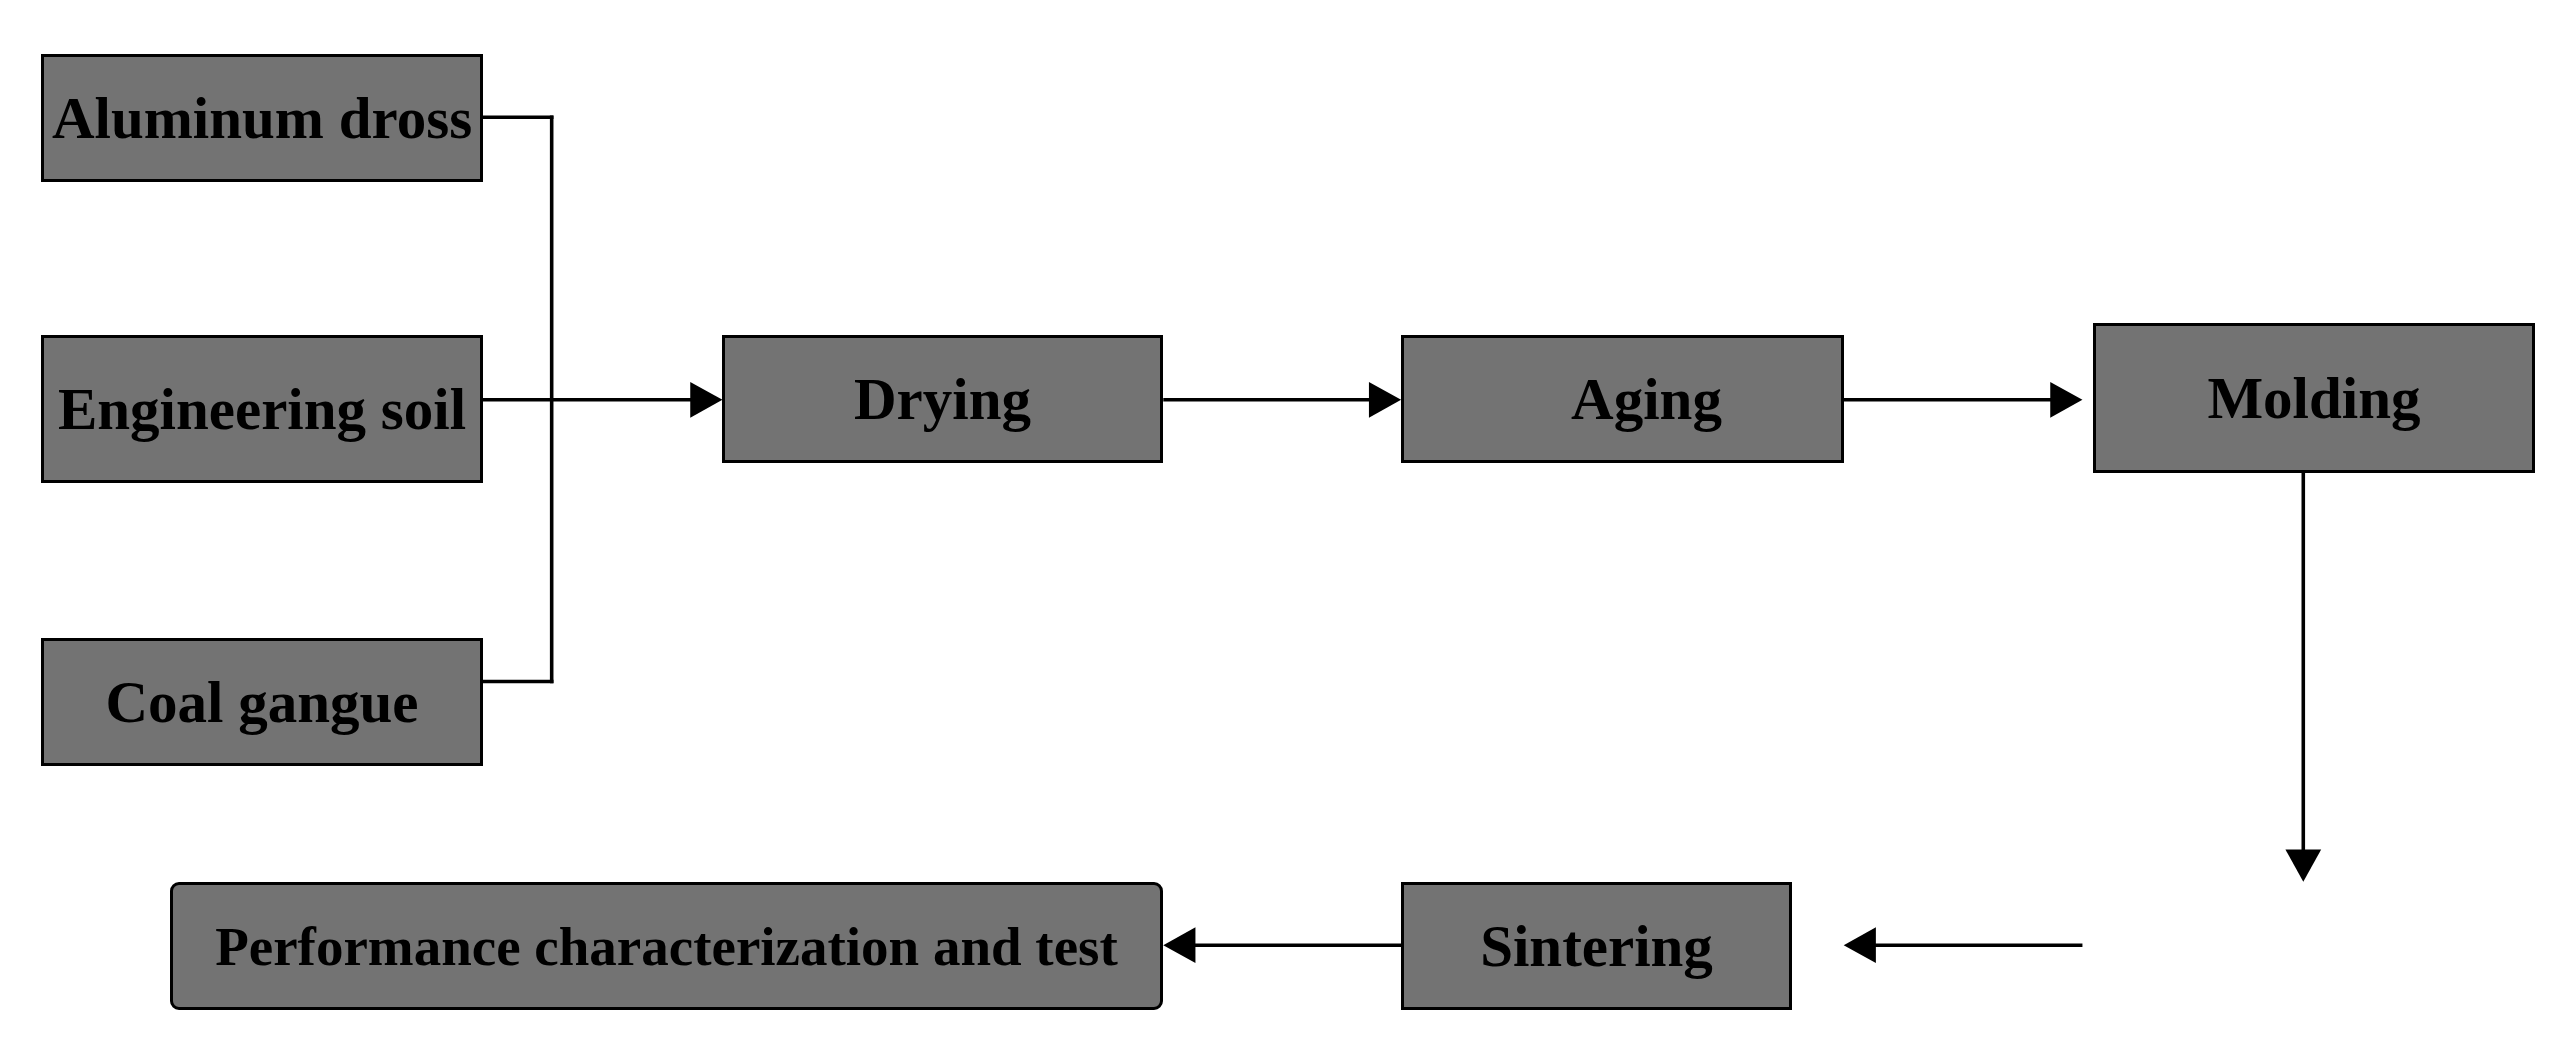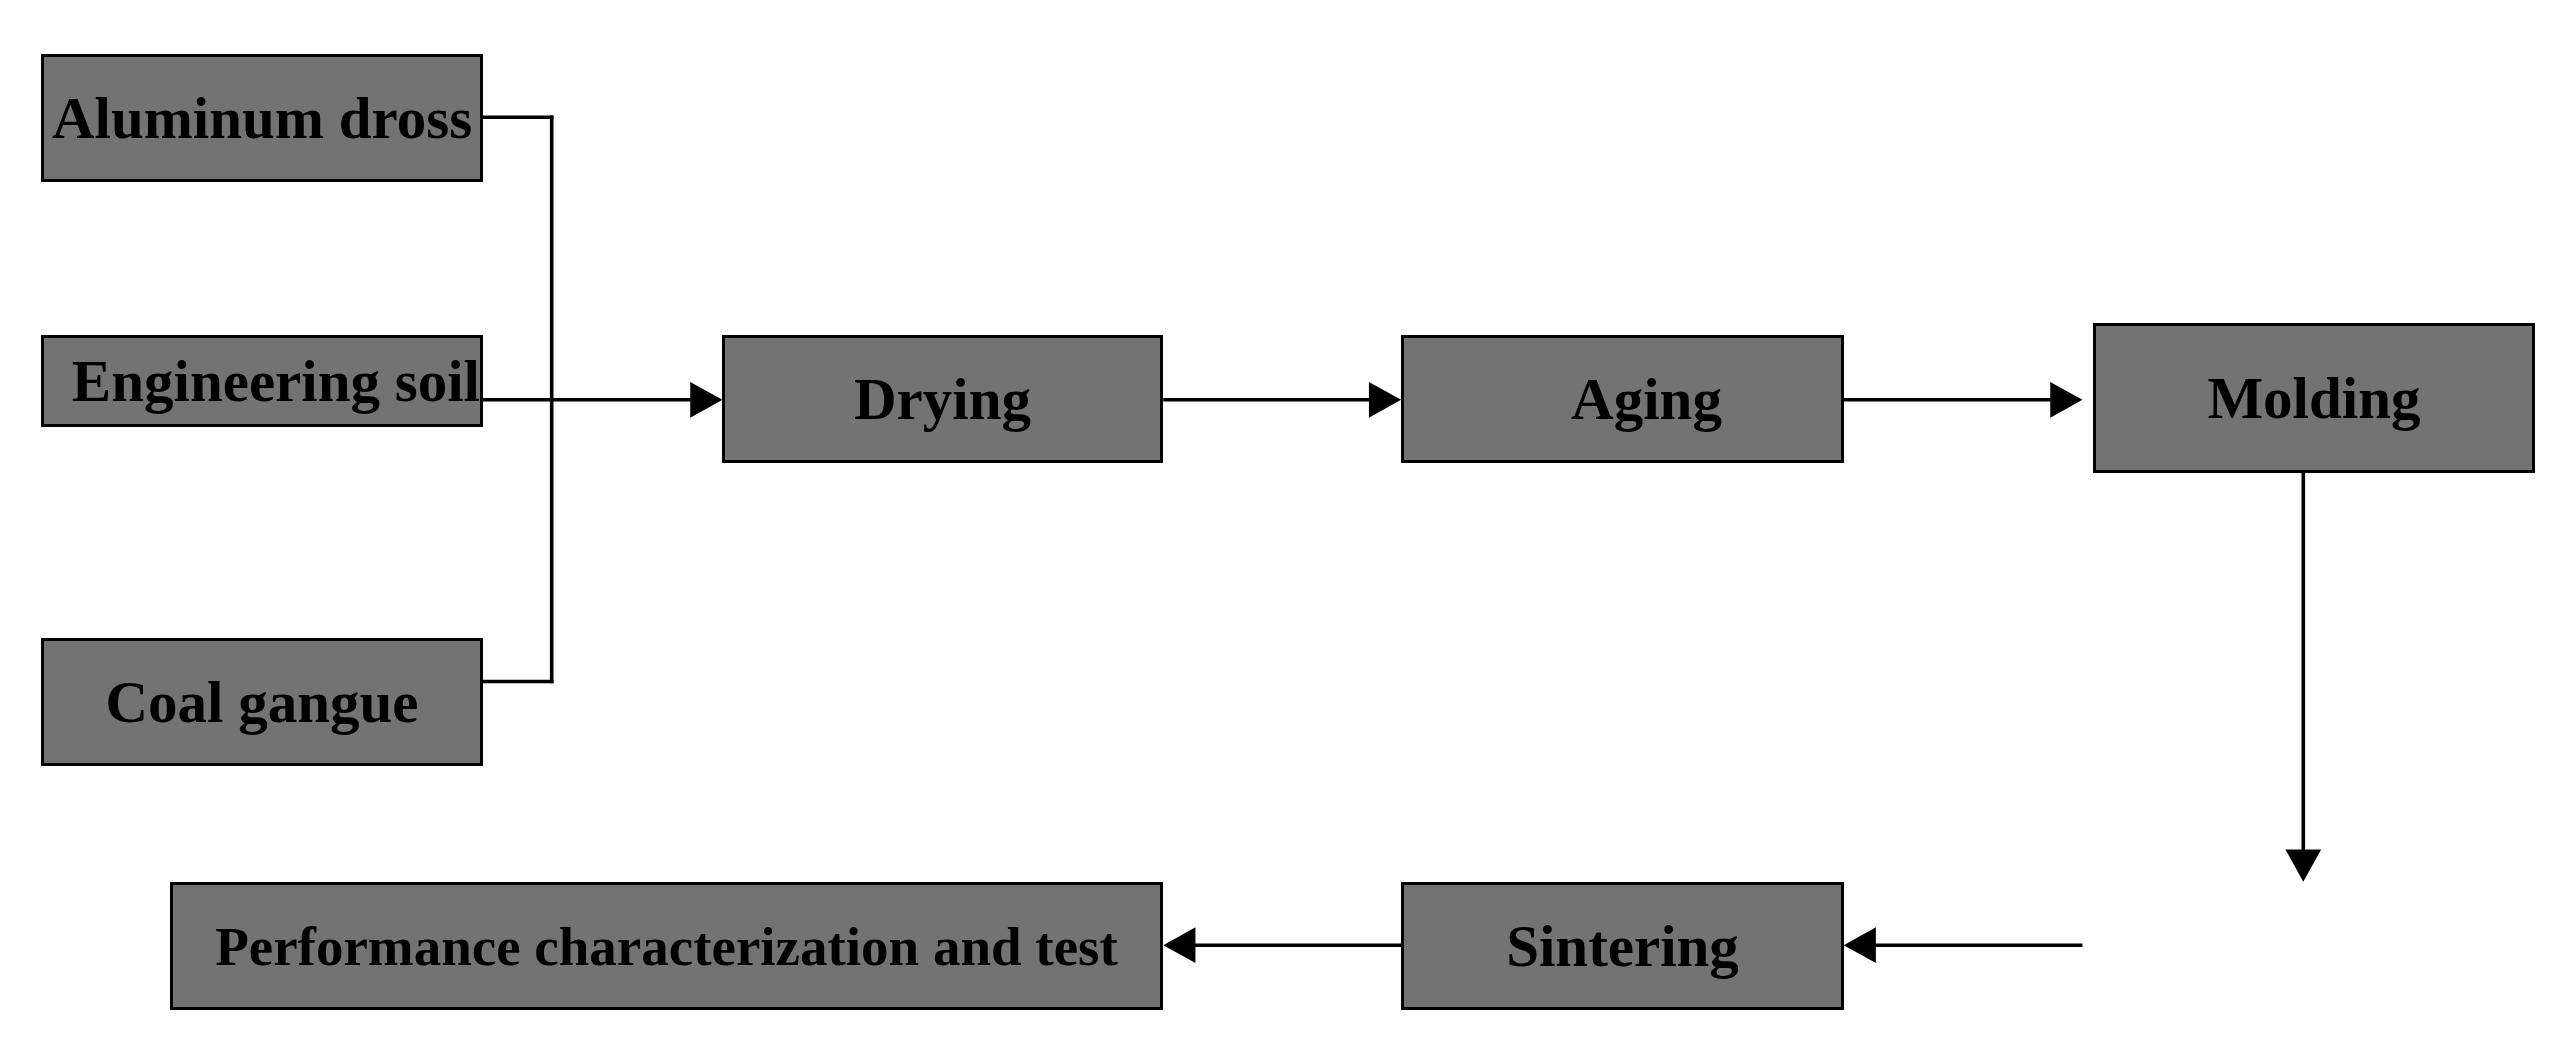--- a/index.html
+++ b/index.html
@@ -31,27 +31,27 @@
     justify-content: center;
     font-weight: bold;
     font-size: 59px;
     color: #000000;
     white-space: nowrap;
     line-height: 1;
     overflow: visible;
   }
   
   .node-aluminum-dross   { left: 41px;   top: 54px;  width: 442px;  height: 128px; }
-  .node-engineering-soil { left: 41px;   top: 335px; width: 442px;  height: 92px; justify-content: flex-end; }
+  .node-engineering-soil { left: 41px;   top: 335px; width: 442px;  height: 148px; }
   .node-coal-gangue      { left: 41px;   top: 638px; width: 442px;  height: 128px; }
   .node-mixing           { left: 722px;  top: 335px; width: 441px;  height: 128px; }
   .node-aging            { left: 1401px; top: 335px; width: 443px;  height: 128px; padding-left: 48px; }
   .node-molding          { left: 2082px; top: 323px; width: 442px;  height: 150px; margin-left: 11px; }
-  .node-performance      { left: 170px;  top: 882px; width: 993px; height: 128px; font-size: 55px; }
-  .node-sintering        { left: 1401px; top: 882px; width: 443px;  height: 128px; text-align: center; }
+  .node-performance      { left: 170px;  top: 882px; width: 993px; height: 128px; font-size: 55px; border-radius: 9px; }
+  .node-sintering        { left: 1401px; top: 882px; width: 391px;  height: 128px; text-align: center; }
   .node-drying           { left: 2082px; top: 882px; width: 442px;  height: 128px; }
   .edge-line {
     stroke: #000000;
     stroke-width: 4;
     fill: none;
   }
   .arrowhead {
     fill: #000000;
     stroke: none;
   }

